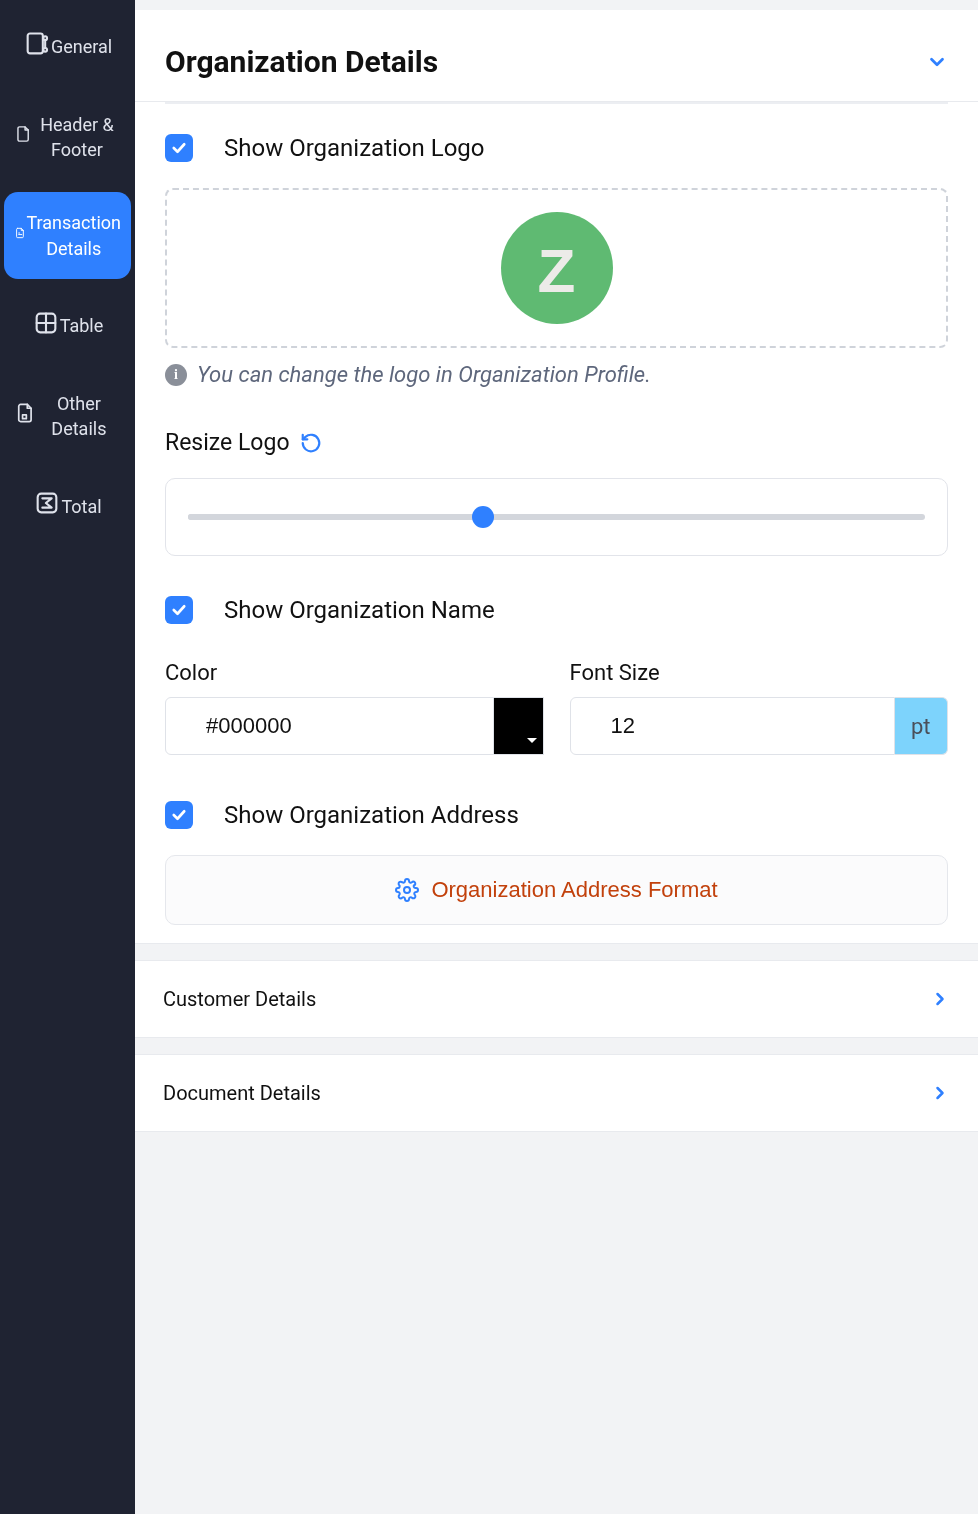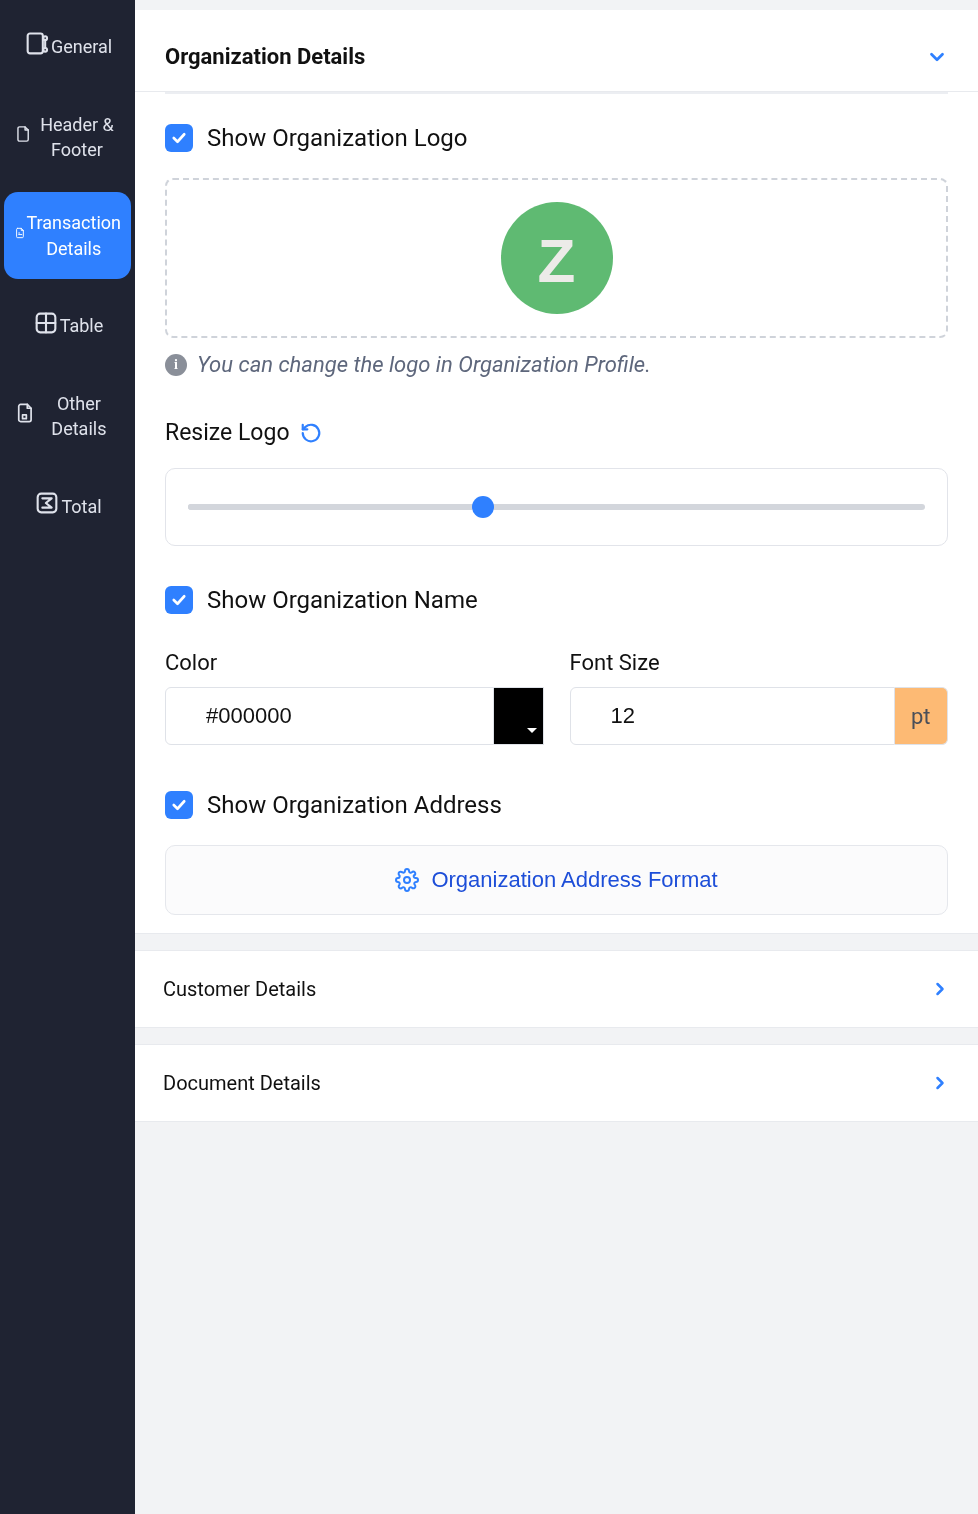--- a/index.html
+++ b/index.html
@@ -60,30 +60,30 @@
     padding: 0 30px 18px;
   }
   .section-header {
     padding: 34px 30px 22px;
     display: flex;
     align-items: center;
     justify-content: space-between;
     background: #ffffff;
   }
   .section-header h2 {
-    font-size: 22px;
+    font-size: 30px;
     font-weight: 700;
     color: #111;
   }
   .chevron-right, .chevron-down {
     color: #2f80ff;
   }
   hr.sep { border: none; border-top: 2px solid #eceef2; margin: 0 0 30px; }
 
-  .check-row { display: flex; align-items: center; gap: 14px; }
+  .check-row { display: flex; align-items: center; gap: 31px; }
   .checkbox {
     width: 28px; height: 28px; border-radius: 6px; background: #2f80ff;
     display: flex; align-items: center; justify-content: center; color: #fff;
   }
   .check-label { font-size: 24px; color: #111; }
 
   .logo-box {
     margin-top: 26px;
     border: 2px dashed #cfd3da;
     border-radius: 8px;
@@ -118,30 +118,30 @@
   .txt {
     width: 100%;
     height: 58px; border: 1px solid #dfe2e8; background:#fff; font-size: 22px; padding: 0 16px; color:#111;
   }
   .swatch {
     width: 58px; height: 58px; border: 1px solid #dfe2e8; border-left: none;
     background: #000; position: relative;
   }
   .swatch::after { content: ""; position:absolute; right:6px; bottom:6px; border:5px solid transparent; border-top-color:#fff; }
   .unit {
-    width: 64px; height: 58px; border: 1px solid #dfe2e8; border-left: none; background:#fdba74;
+    width: 64px; height: 58px; border: 1px solid #dfe2e8; border-left: none; background:#7dd3fc;
     display:flex; align-items:center; justify-content:center; color:#4a4f59; font-size: 22px;
     border-top-right-radius: 6px; border-bottom-right-radius: 6px;
   }
   .rad-l { border-top-left-radius: 6px; border-bottom-left-radius: 6px; padding-left: 40px; }
 
   .addr-btn {
     margin-top: 26px; width: 100%; height: 70px; border: 1px solid #e5e7ec; background:#fbfbfc; border-radius: 10px;
     display:flex; align-items:center; justify-content:center; gap: 12px;
-    color: #1d4ed8; font-size: 22px; cursor: pointer;
+    color: #c2410c; font-size: 22px; cursor: pointer;
   }
   .gear-blue { color: #2f80ff; }
 
   .collapsed-card {
     background:#fff; border-top:1px solid #e8eaee; border-bottom:1px solid #e8eaee;
     padding: 26px 28px; display:flex; align-items:center; justify-content:space-between;
     cursor:pointer;
   }
   .collapsed-card h3 { font-size: 20px; font-weight:400; color:#111; }
   .gap { height: 16px; }

